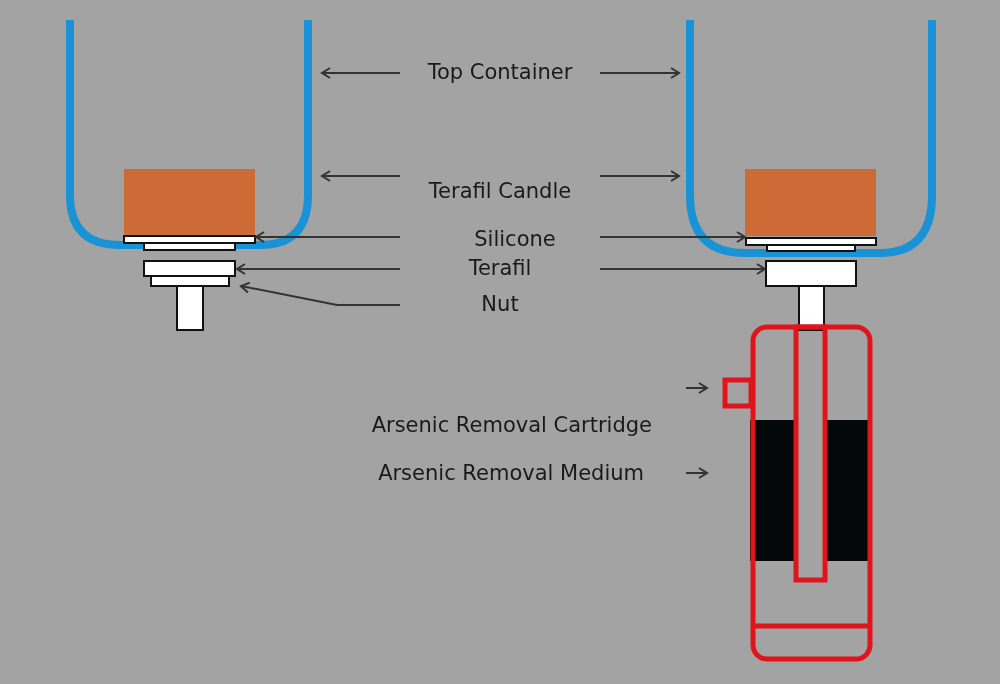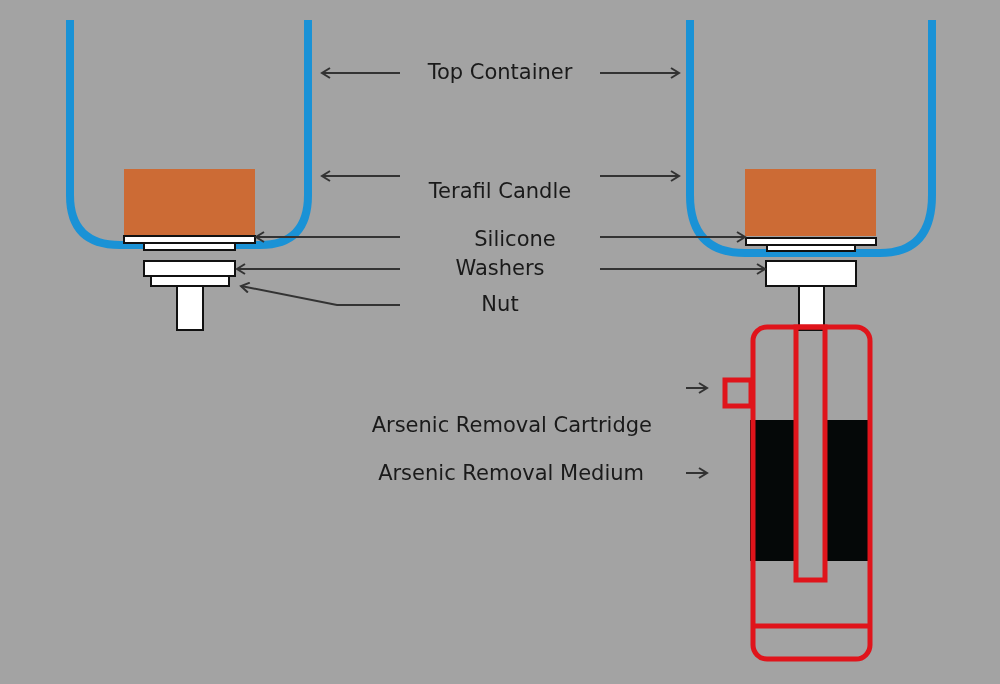--- a/index.html
+++ b/index.html
@@ -59,17 +59,17 @@
       <line x1="600" y1="269" x2="765" y2="269" marker-end="url(#ah)"></line>
       <polyline points="400,305 337,305 241,286" marker-end="url(#ah)"></polyline>
       <line x1="686" y1="388" x2="707" y2="388" marker-end="url(#ah)"></line>
       <line x1="686" y1="473" x2="707" y2="473" marker-end="url(#ah)"></line>
     </g>
   </svg>
 
   <div class="lbl ctr" style="left:500px; top:62px;">Top Container</div>
   <div class="lbl ctr" style="left:500px; top:158px;margin-top:23px;">Terafil Candle</div>
   <div class="lbl ctr" style="left:500px; top:229px;margin-left:15px;">Silicone</div>
-  <div class="lbl ctr" style="left:500px; top:258px;">Washers</div>
+  <div class="lbl ctr" style="left:500px; top:258px;">Terafil</div>
   <div class="lbl ctr" style="left:500px; top:294px;">Nut</div>
   <div class="lbl rt" style="left:652px; top:377px;margin-top:38px;">Arsenic Removal Cartridge</div>
   <div class="lbl rt" style="left:644px; top:463px;">Arsenic Removal Medium</div>
 </div>
 
 </body></html>

